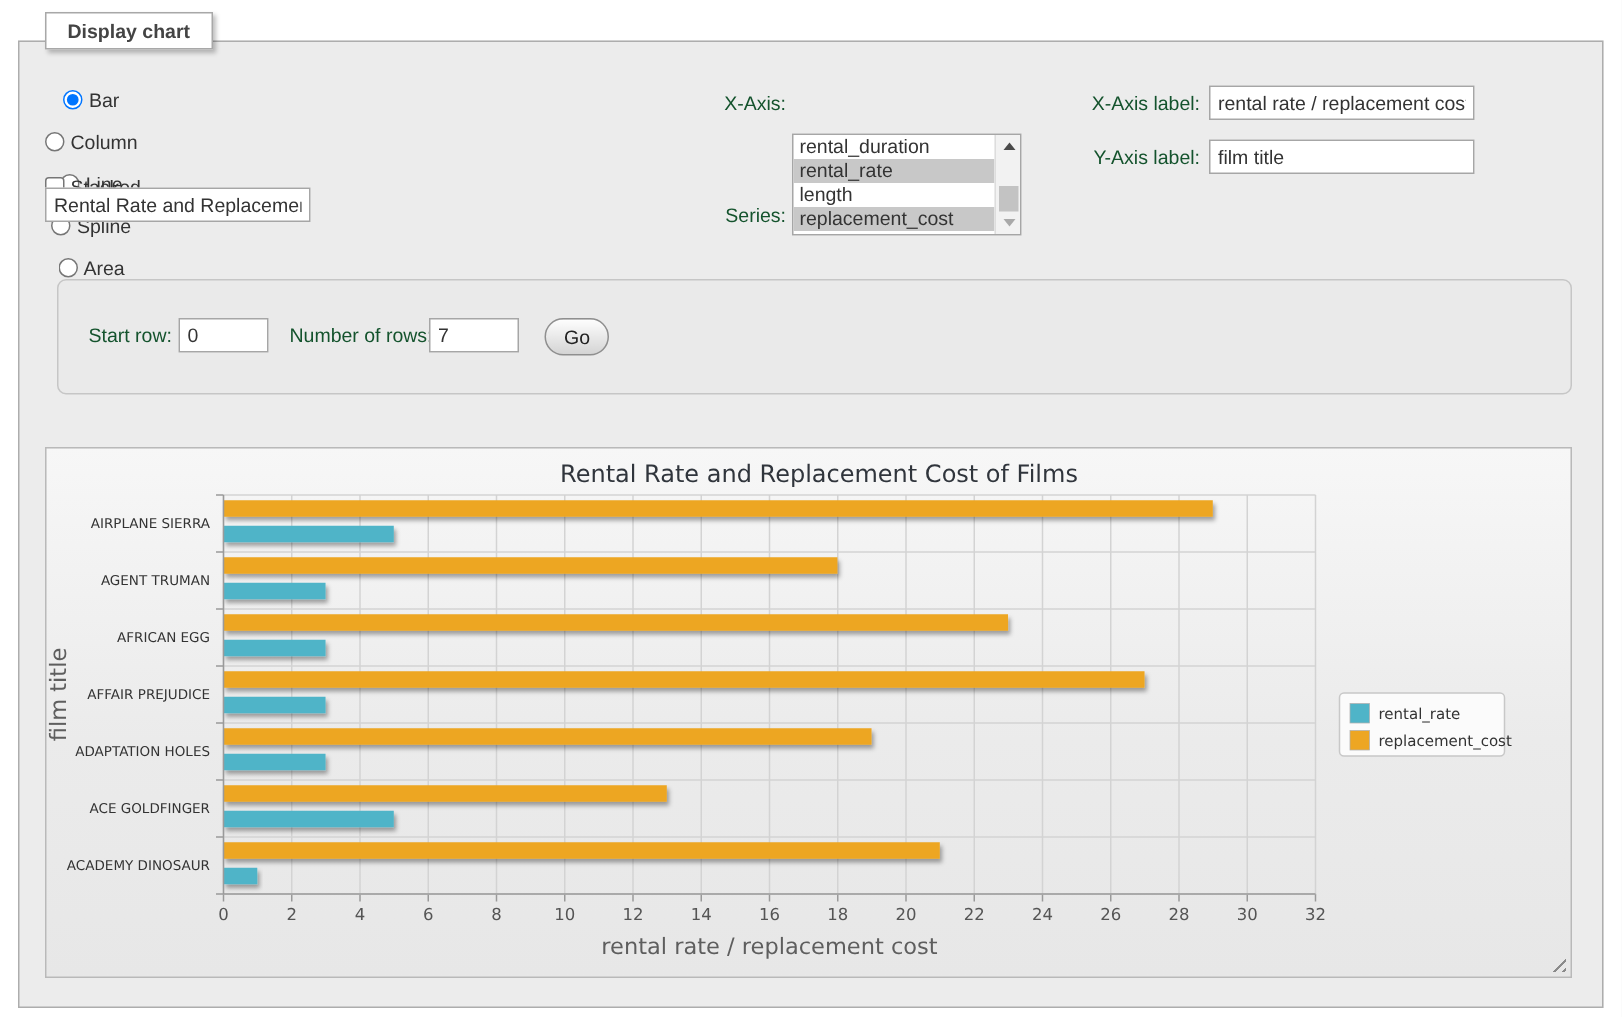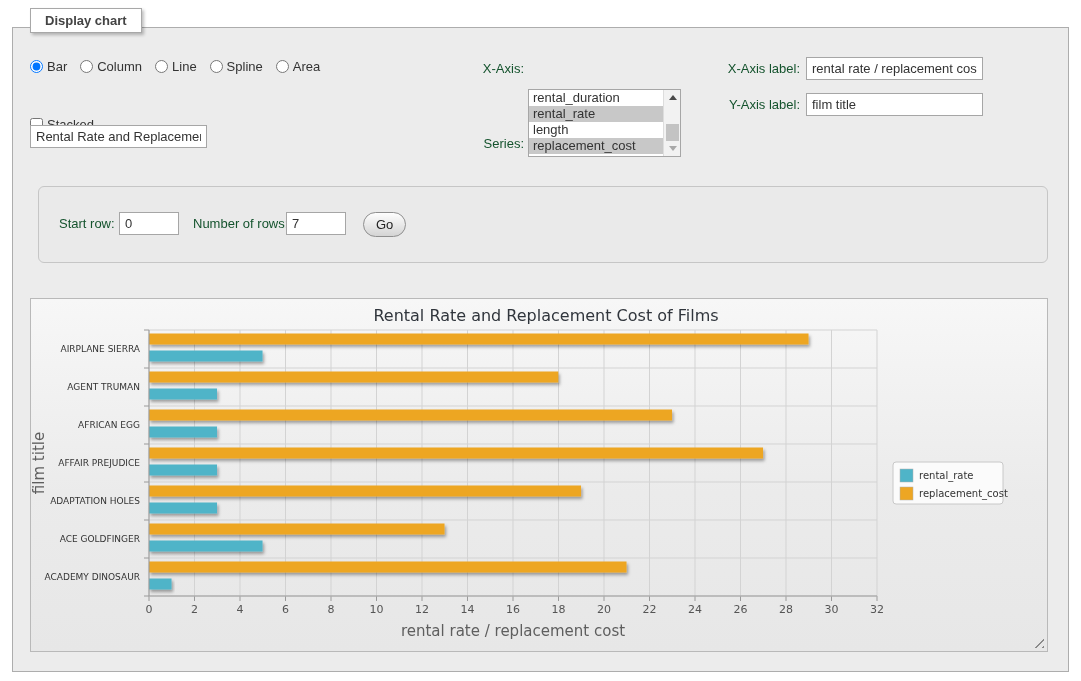--- a/index.html
+++ b/index.html
@@ -9,21 +9,21 @@
 
   .fieldset { position:absolute; left:12px; top:27px; width:1057px; height:645px;
               border:1px solid #adadad; background:#ececec; }
   .fieldset-legend { position:absolute; left:30px; top:8px; z-index:3;
               background:#fff; border:1px solid #a8a8a8; padding:4px 14px;
               font-weight:bold; color:#444; box-shadow:2px 2px 3px rgba(0,0,0,.25); }
 
   .lbl { position:absolute; color:#14532d; line-height:23px; white-space:nowrap; }
   .rlbl { text-align:right; }
 
-  .radio-row { position:absolute; left:30px; top:59px; display:flex; gap:13px; align-items:center; }
+  .radio-row { position:absolute; left:30px; top:59px; display:flex; gap:13px; align-items:center;flex-direction:column; }
   .radio-row label, .chk label { display:flex; align-items:center; gap:4px; cursor:default; }
   .chk { position:absolute; left:30px; top:88px;margin-top:29px; }
 
   input[type=text] { position:absolute; height:23px; border:1px solid #a6a6a6;
               background:#fff; font-family:inherit; font-size:13px; color:#333; padding:2px 5px; }
 
   .select-wrap { position:absolute; left:528px; top:57px; width:156px; height:23px; }
   select { width:100%; height:100%; border:1px solid #a6a6a6; background:#fff;
            font-family:inherit; font-size:13px; color:#333; padding-left:3px;
            appearance:none; -webkit-appearance:none; border-radius:0; }

